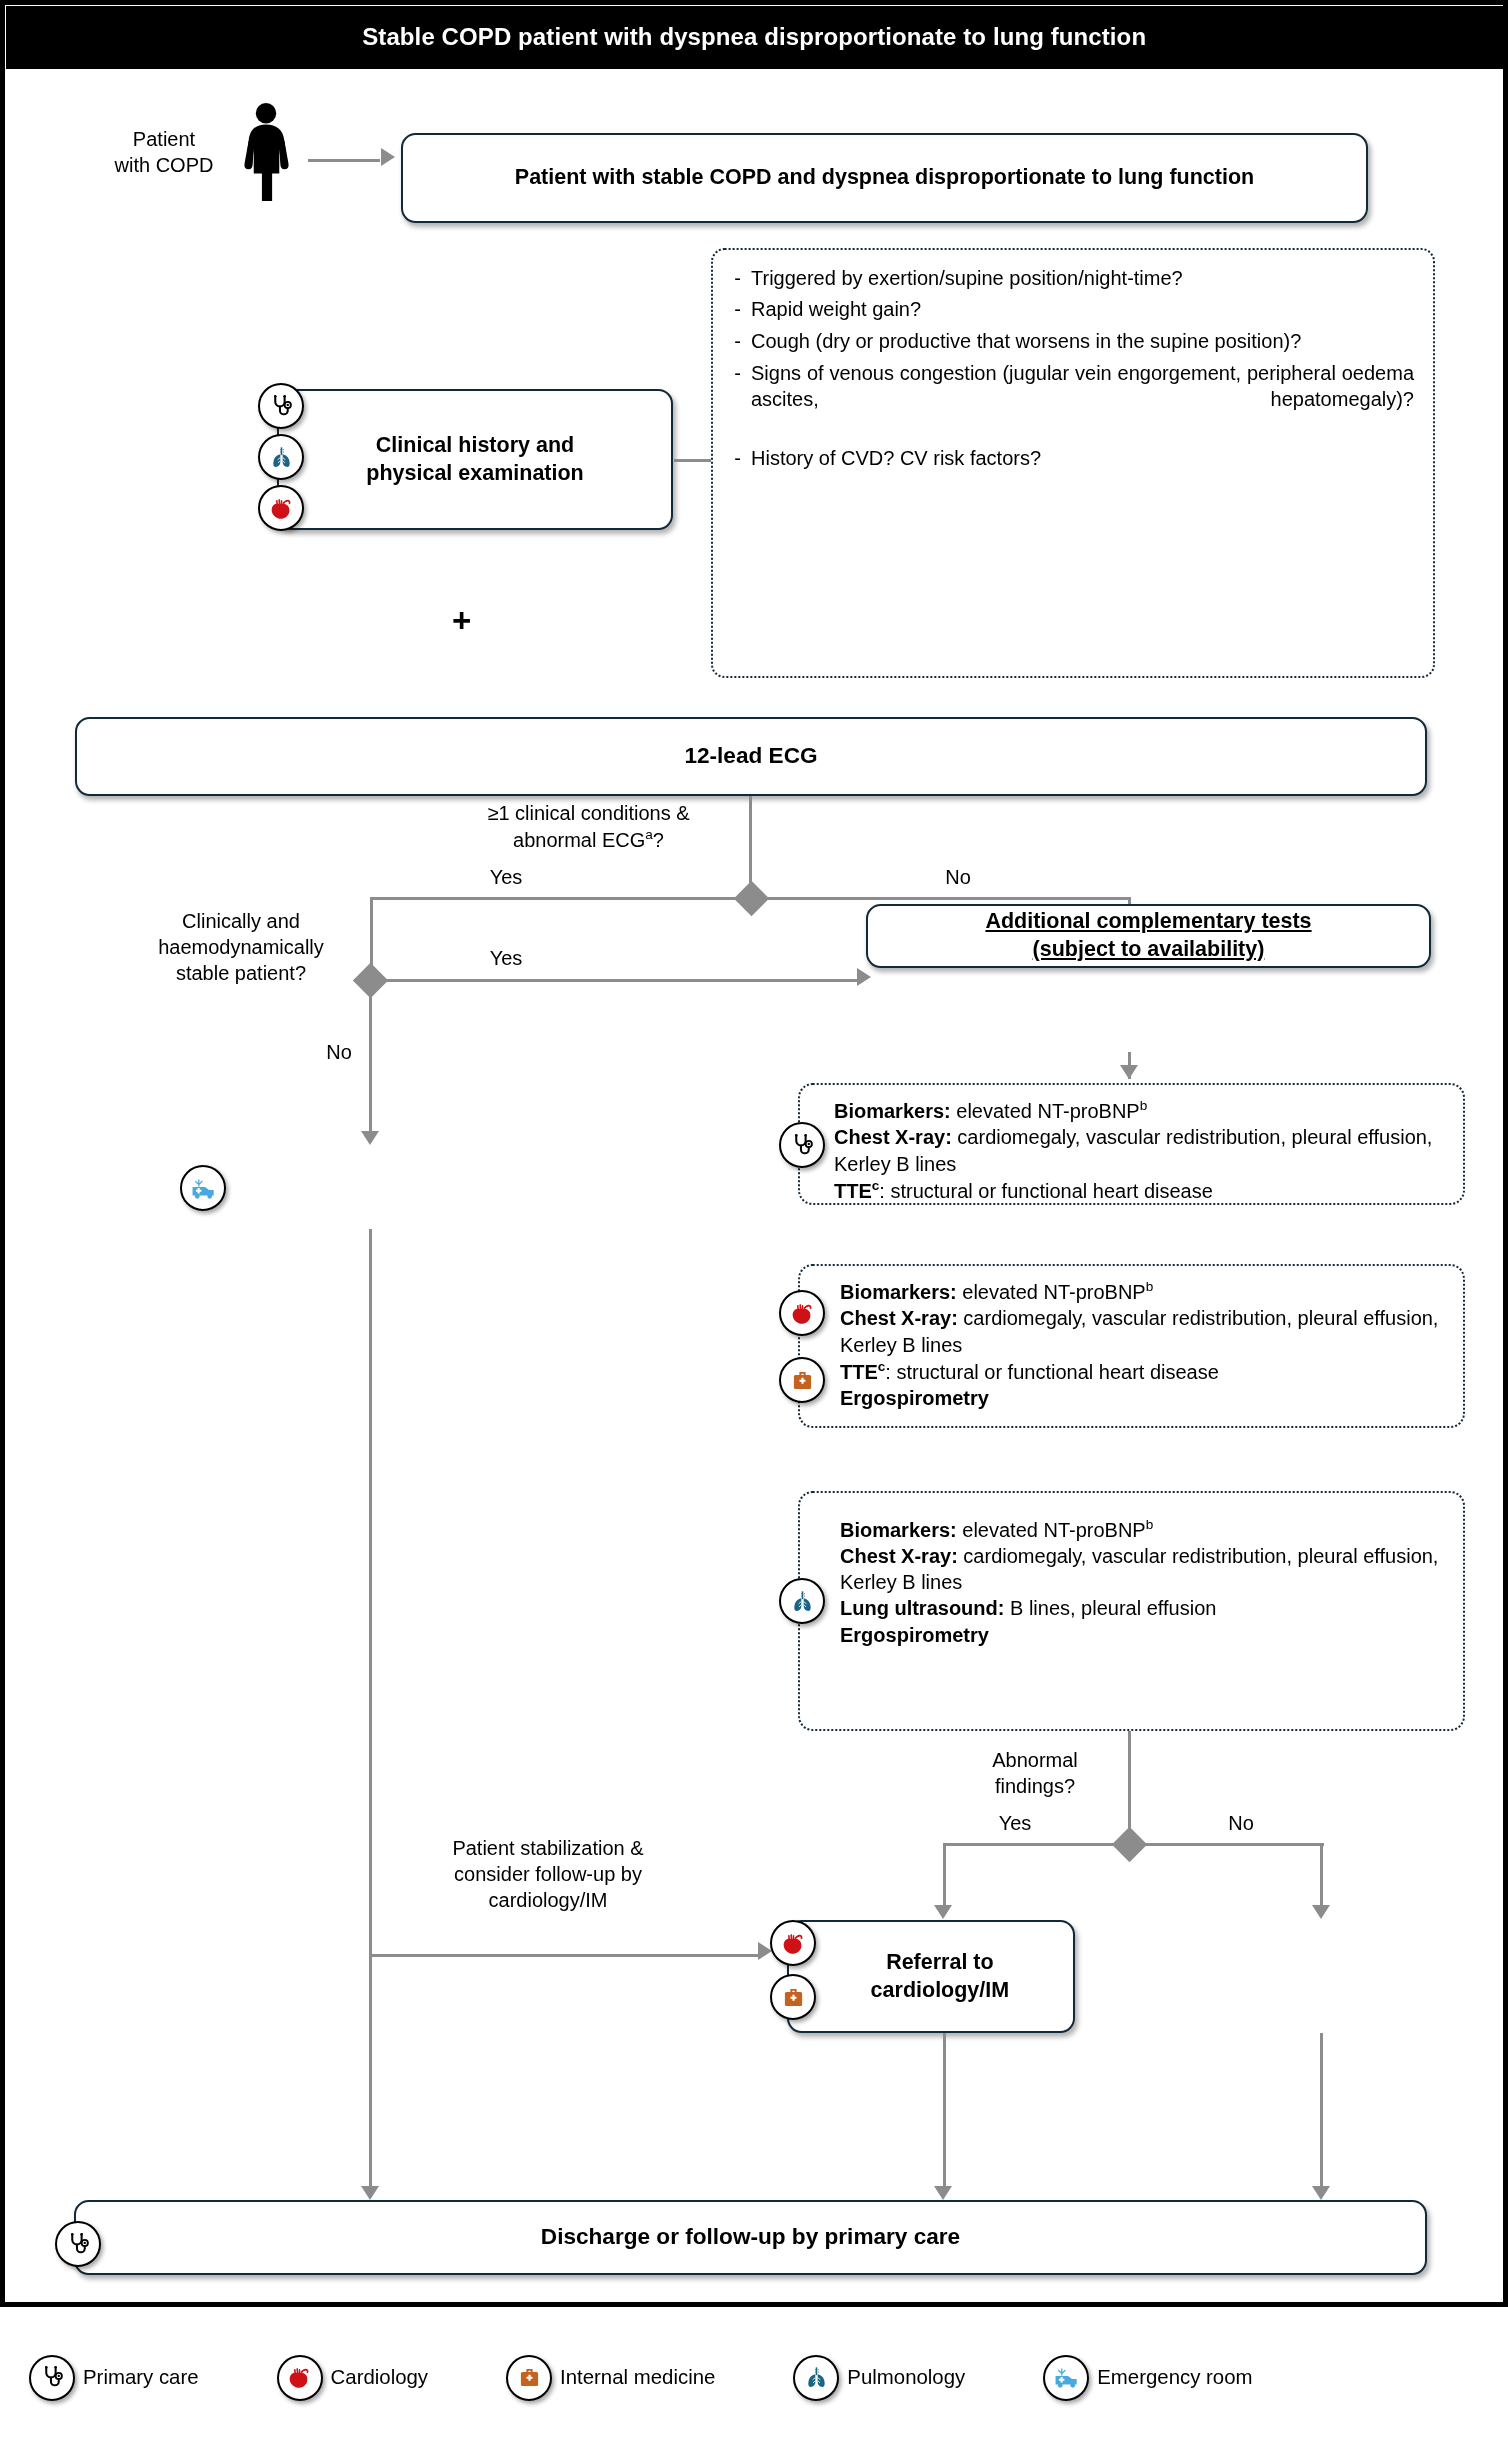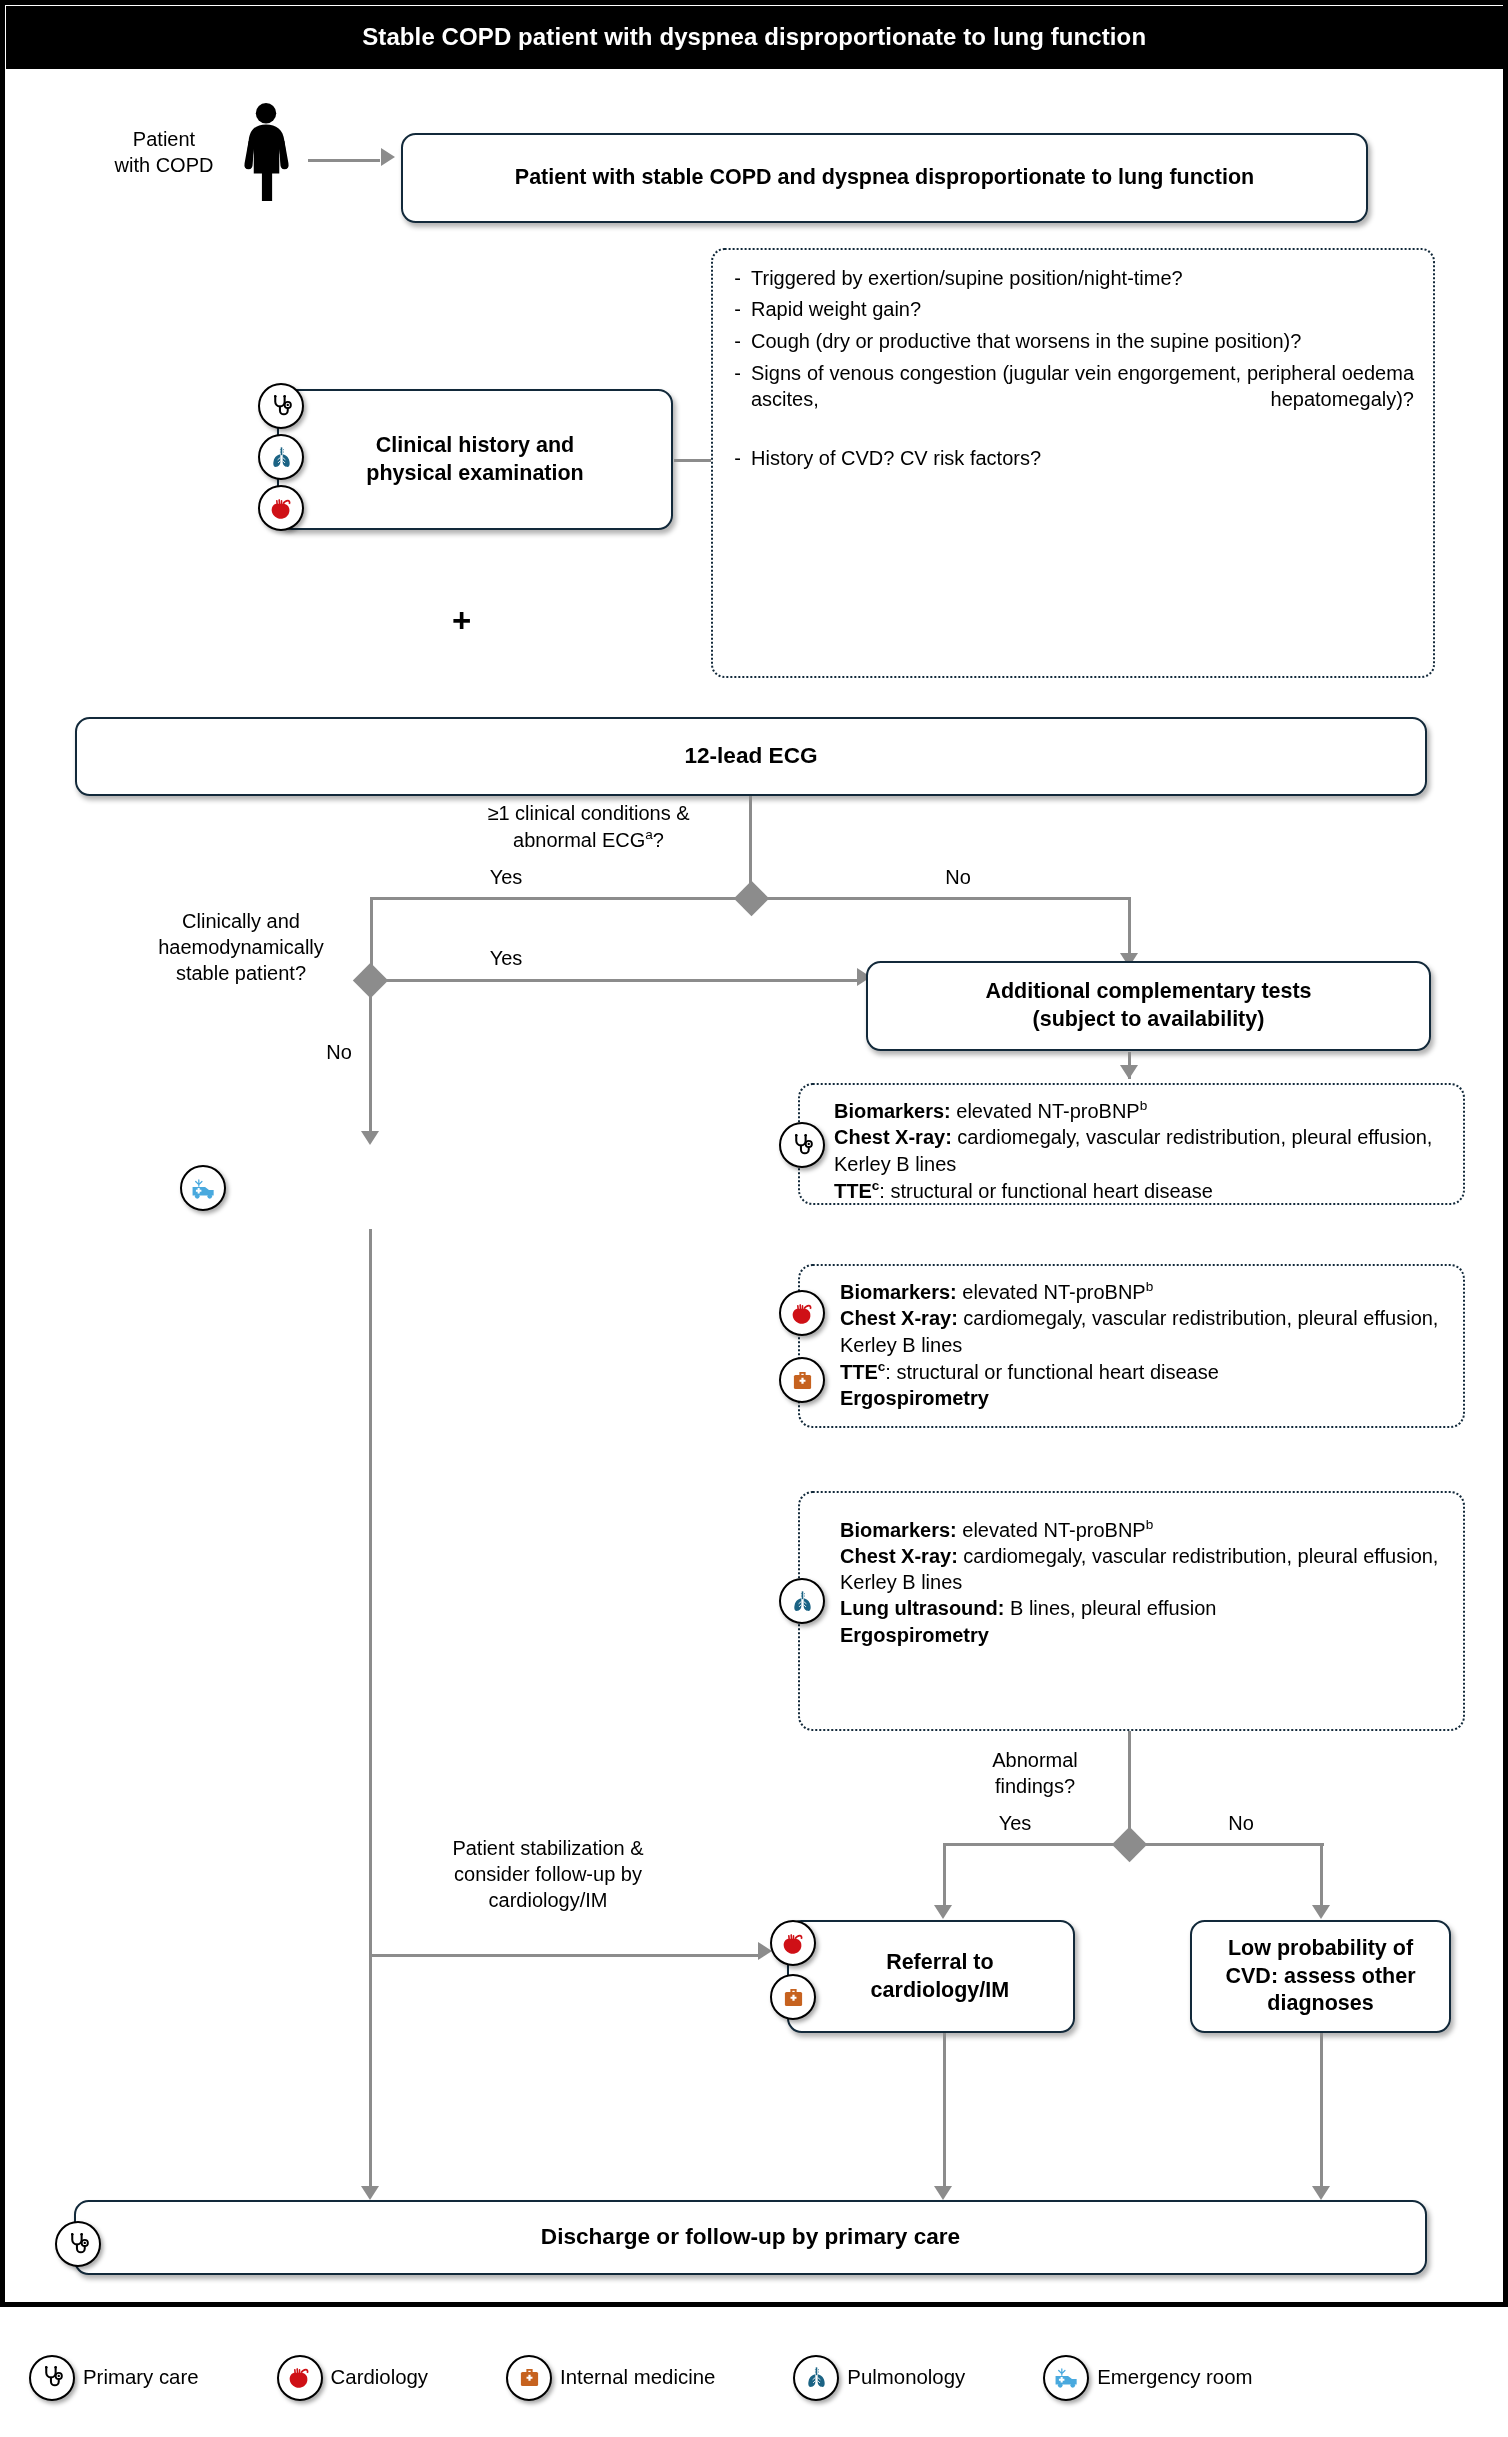--- a/index.html
+++ b/index.html
@@ -176,21 +176,21 @@
   </div>
 
   <div class="hline" style="left:382px;top:979px;width:475px;"></div>
   <div class="arrow-r" style="left:857px;top:968px;"></div>
   <div class="lbl" style="left:475px;top:945px;width:62px;">Yes</div>
 
   <div class="vline" style="left:369px;top:992px;height:139px;"></div>
   <div class="arrow-d" style="left:361px;top:1131px;"></div>
   <div class="lbl" style="left:308px;top:1039px;width:62px;">No</div>
 
-  <div class="node" style="left:866px;top:961px;width:565px;height:90px;">
+  <div class="node" style="left:866px;top:904px;width:565px;height:64px;text-decoration:underline;">
     <div class="inner" style="font-size:21.5px;">
       <span>Additional complementary tests</span><br>
       <span>(subject to availability)</span>
     </div>
   </div>
   <div class="vline" style="left:1128px;top:1052px;height:27px;"></div>
   <div class="arrow-d" style="left:1120px;top:1065px;"></div>
 
   <div class="roleic" style="left:180px;top:1165px;">
     <svg viewBox="0 0 32 32">
@@ -305,27 +305,20 @@
   <div class="roleic" style="left:770px;top:1974px;">
     <svg viewBox="0 0 32 32">
         <path d="M12 5 h8 v4 h-2.5 V7.2 h-3 V9 H12 Z" fill="#c6621f"></path>
         <rect x="5" y="9" width="22" height="18" rx="2" fill="#c6621f"></rect>
         <path d="M14.6 12.5 h2.8 v2.4 h2.4 v2.8 h-2.4 v2.4 h-2.8 v-2.4 h-2.4 v-2.8 h2.4 Z" fill="#fff"></path>
       </svg>
   </div>
   <div class="vline" style="left:943px;top:2033px;height:153px;"></div>
   <div class="arrow-d" style="left:934px;top:2186px;"></div>
 
-  <div class="node" style="left:1190px;top:1920px;width:261px;height:113px;">
-    <div class="inner" style="font-size:21.5px;">
-      <span>Low probability of</span><br>
-      <span>CVD: assess other</span><br>
-      <span>diagnoses</span>
-    </div>
-  </div>
   <div class="vline" style="left:1320px;top:2033px;height:153px;"></div>
   <div class="arrow-d" style="left:1312px;top:2186px;"></div>
 
   <div class="node" style="left:74px;top:2200px;width:1353px;height:75px;">
     <div class="inner" style="font-size:22.6px;">Discharge or follow-up by primary care</div>
   </div>
   <div class="roleic" style="left:55px;top:2221px;">
     <svg viewBox="0 0 32 32">
         <path d="M8 3 v7 a6 6 0 0 0 12 0 V3" fill="none" stroke="#000" stroke-width="2.6" stroke-linecap="round"></path>
         <circle cx="8" cy="3" r="1.6" fill="#000"></circle>

